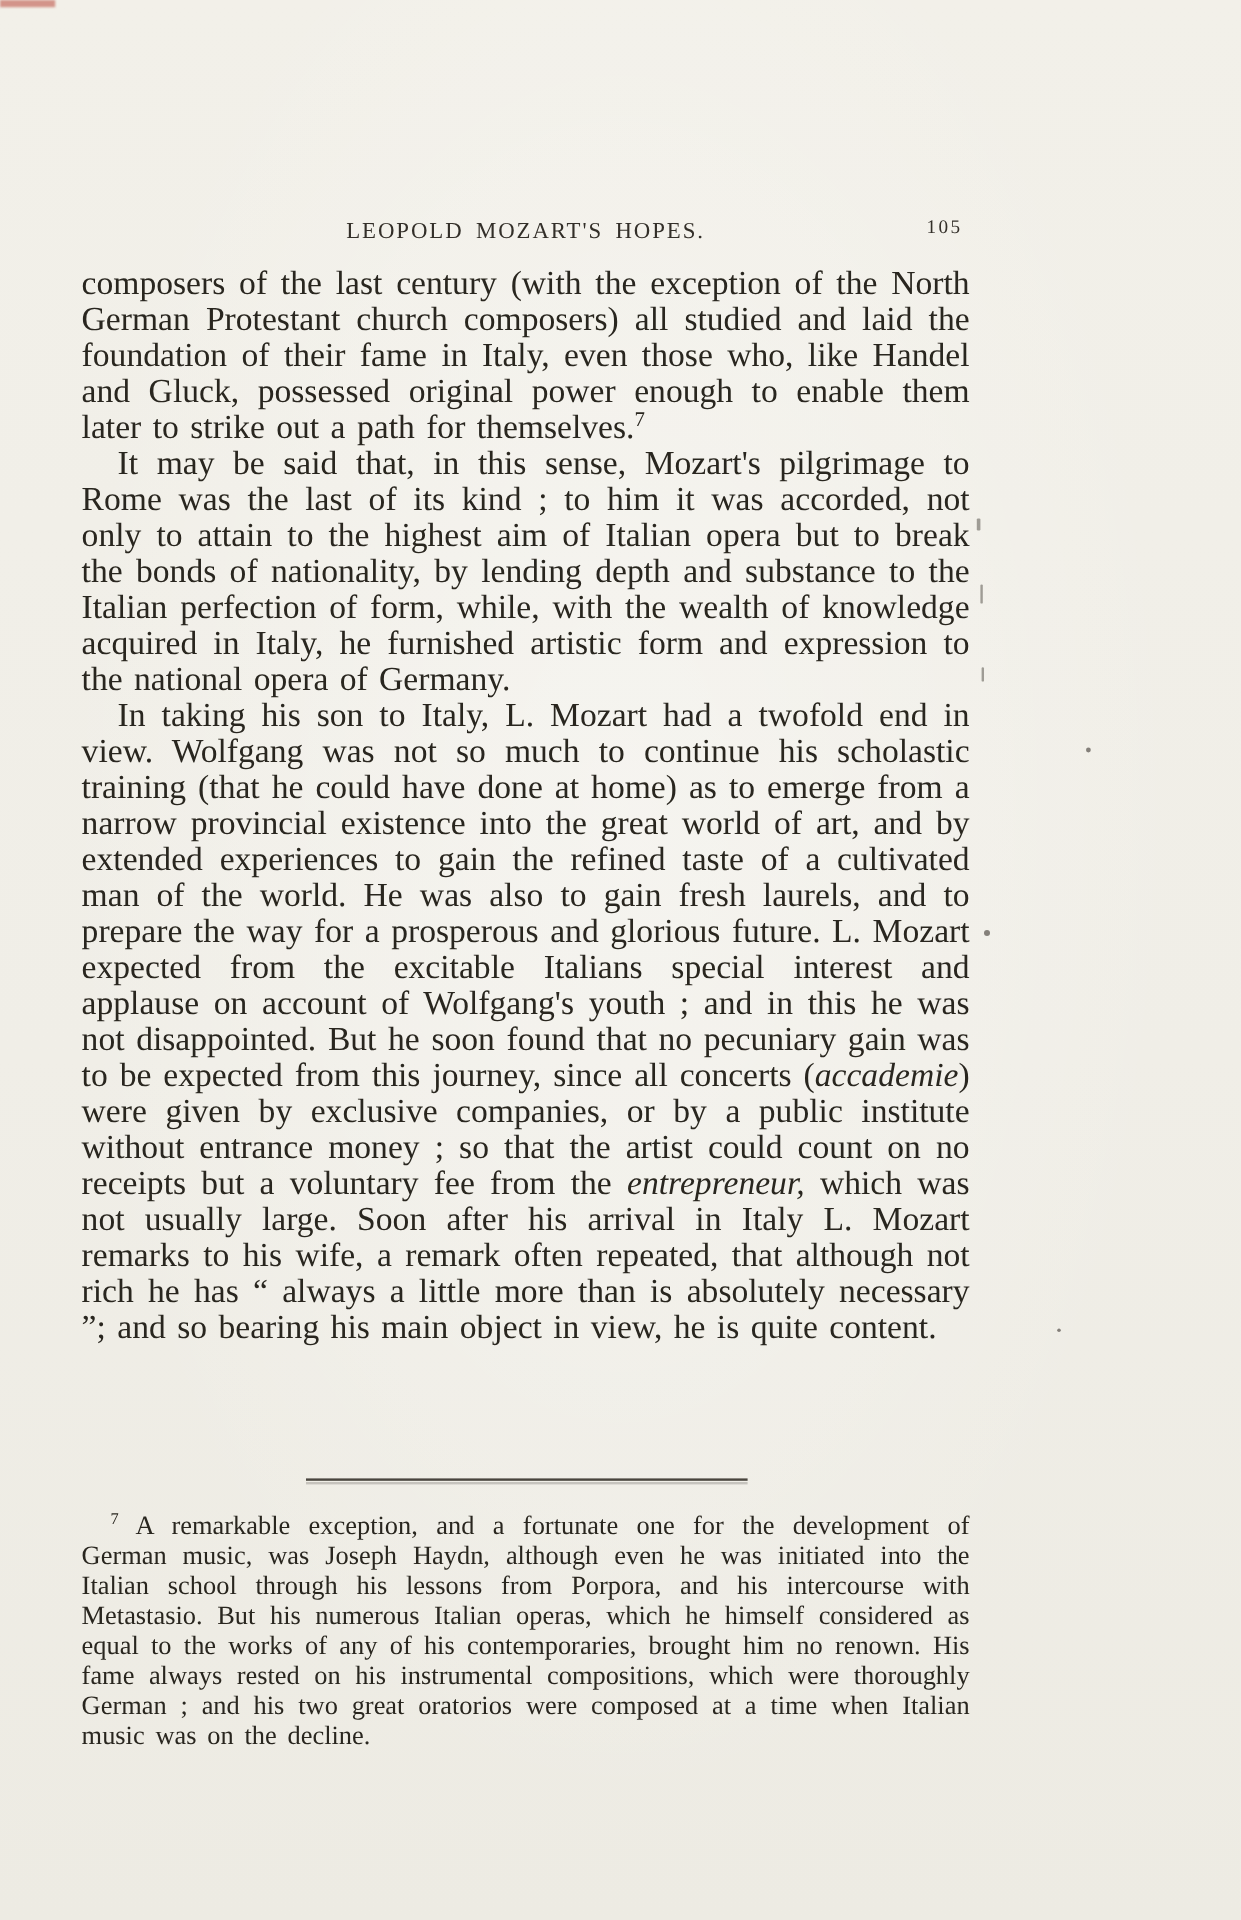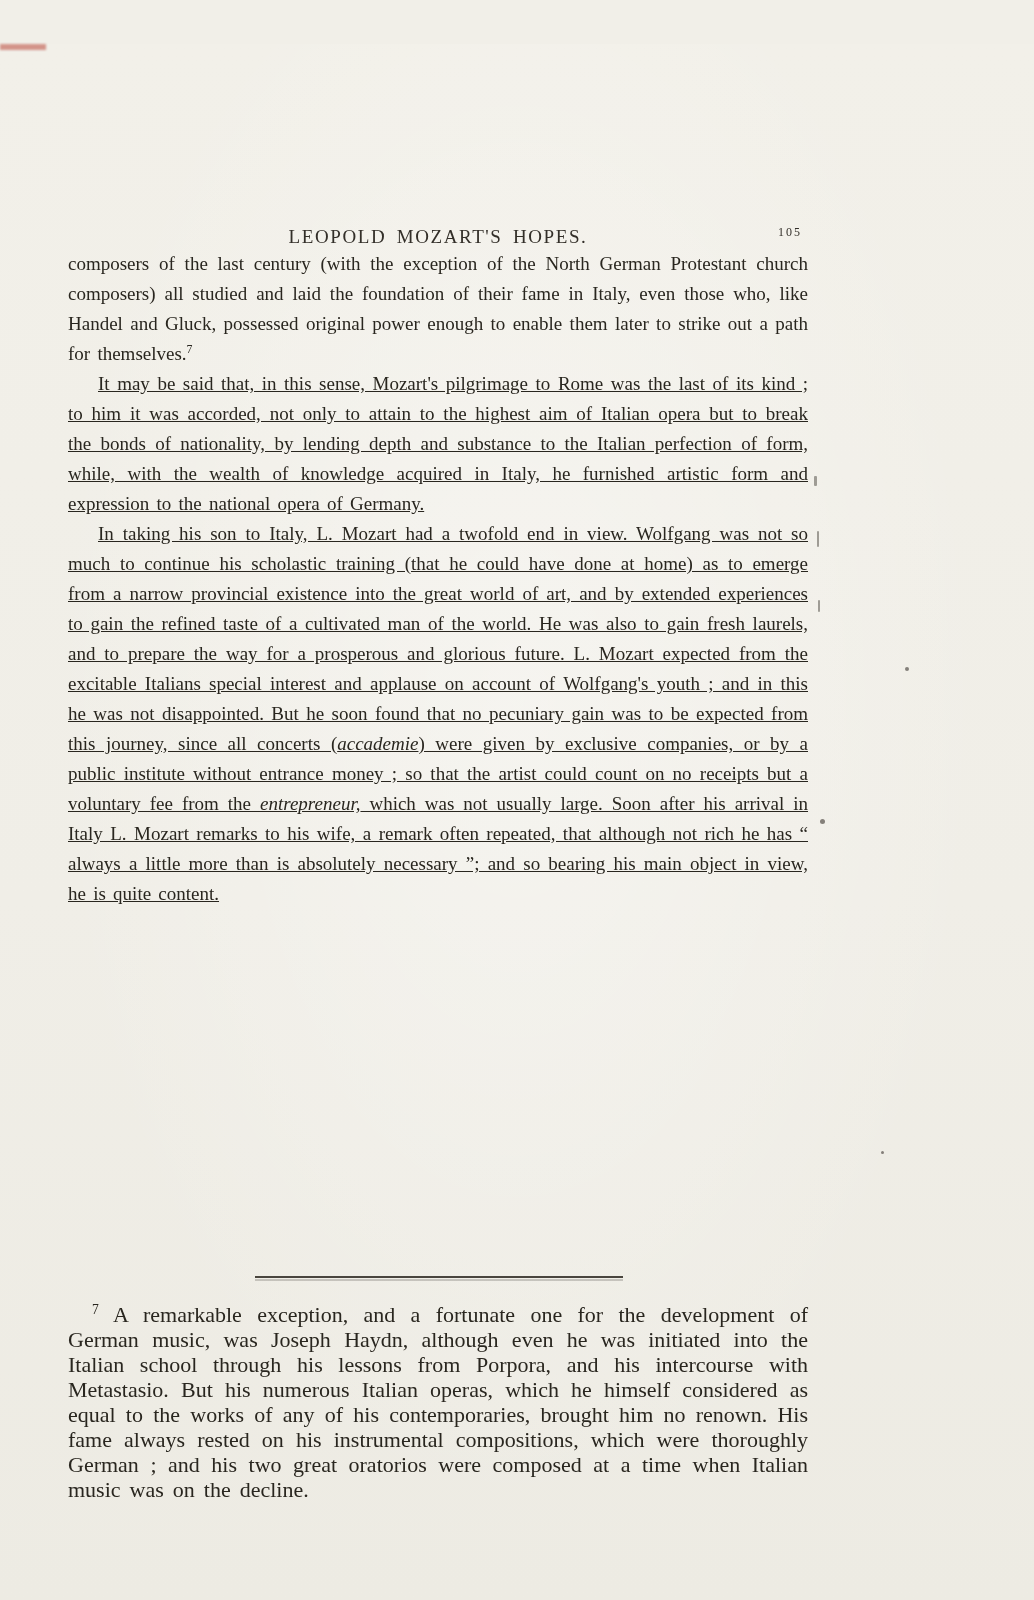--- a/index.html
+++ b/index.html
@@ -14,57 +14,56 @@
     background: #f1efe8;
     font-family: "Liberation Serif", serif;
     color: #2a2722;
   }
   .page {
     position: absolute;
     inset: 0;
     background:
       radial-gradient(ellipse at 50% 42%, rgba(255,255,255,0.35), rgba(255,255,255,0) 65%),
       linear-gradient(180deg, #f2f0e9 0%, #f0eee7 55%, #edebe3 100%);
-    margin-top: 44px;
   }
 
   
   .running-head {
     position: absolute;
     left: 68px;
     top: 182px;
     width: 740px;
     text-align: center;
     font-size: 19px;
     letter-spacing: 1.6px;
     word-spacing: 4px;
     color: #332f29;
   }
   .page-num {
     position: absolute;
     right: 6px;
     top: -1px;
-    font-size: 12px;
+    font-size: 16px;
     letter-spacing: 2px;
   }
 
   
   .body-text {
     position: absolute;
     left: 68px;
-    top: 205px;
+    top: 222px;
     width: 740px;
-    font-size: 19px;
+    font-size: 28px;
     line-height: 30px;
     text-align: justify;
     word-spacing: 2.5px;
     color: #29261f;
   }
   .para { margin: 0; }
-  .para.indent { text-indent: 30px; text-decoration: underline; }
+  .para.indent { text-indent: 30px; }
   .para i { font-style: italic; }
   sup.fn-ref {
     font-size: 0.62em;
     line-height: 0;
     vertical-align: super;
   }
 
   
   .footnote-area {
     position: absolute;

